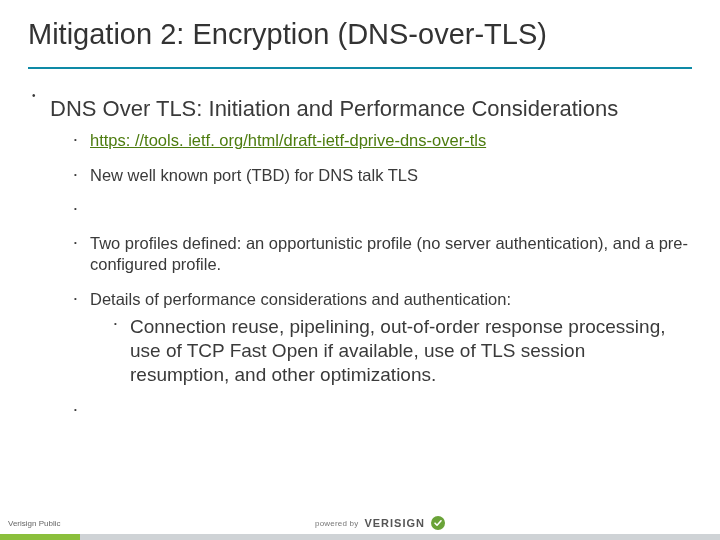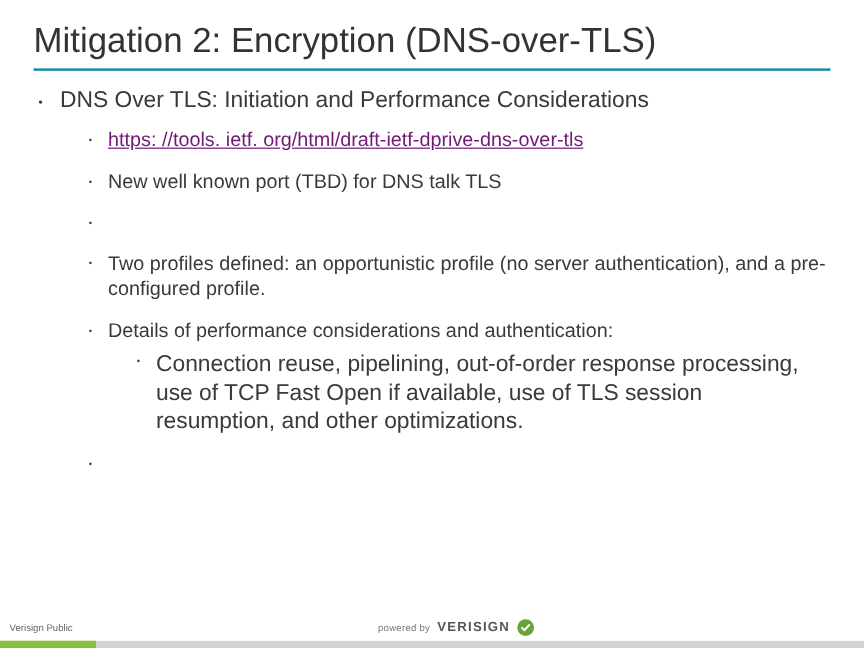--- a/index.html
+++ b/index.html
@@ -17,40 +17,41 @@
     box-sizing: border-box;
     width: 720px;
     height: 540px;
     padding: 18px 28px 0 28px;
     position: relative;
   }
   .title {
     font-size: 29px;
     font-weight: 400;
     color: #333;
-    margin: 0 0 6px 0;
+    margin: 0 0 16px 0;
   }
   .title-rule {
     border: none;
     border-bottom: 2px solid #0e8aa6;
     margin: 0 0 14px 0;
   }
 
   .l1 {
     display: flex;
     margin: 0 0 8px 4px;
   }
   .l1 > .dot {
     flex: 0 0 18px;
     font-size: 10px;
     line-height: 26px;
     color: #3a3a3a;
   }
   .l1 > .txt {
-    font-size: 19px;
+    font-size: 22px;
+    margin-top: 13px;
   }
 
   .l2 {
     display: flex;
     margin: 0 0 14px 46px;
   }
   .l2 > .dot {
     flex: 0 0 16px;
     font-size: 8px;
     line-height: 20px;
@@ -72,21 +73,21 @@
     font-size: 8px;
     line-height: 18px;
     color: #3a3a3a;
   }
   .l3 > .txt {
     font-size: 19px;
     line-height: 1.25;
   }
 
   a.link {
-    color: #701a75;
+    color: #4d7c0f;
     text-decoration: underline;
   }
 
   .footer {
     position: absolute;
     left: 0;
     right: 0;
     bottom: 0;
     height: 26px;
   }

